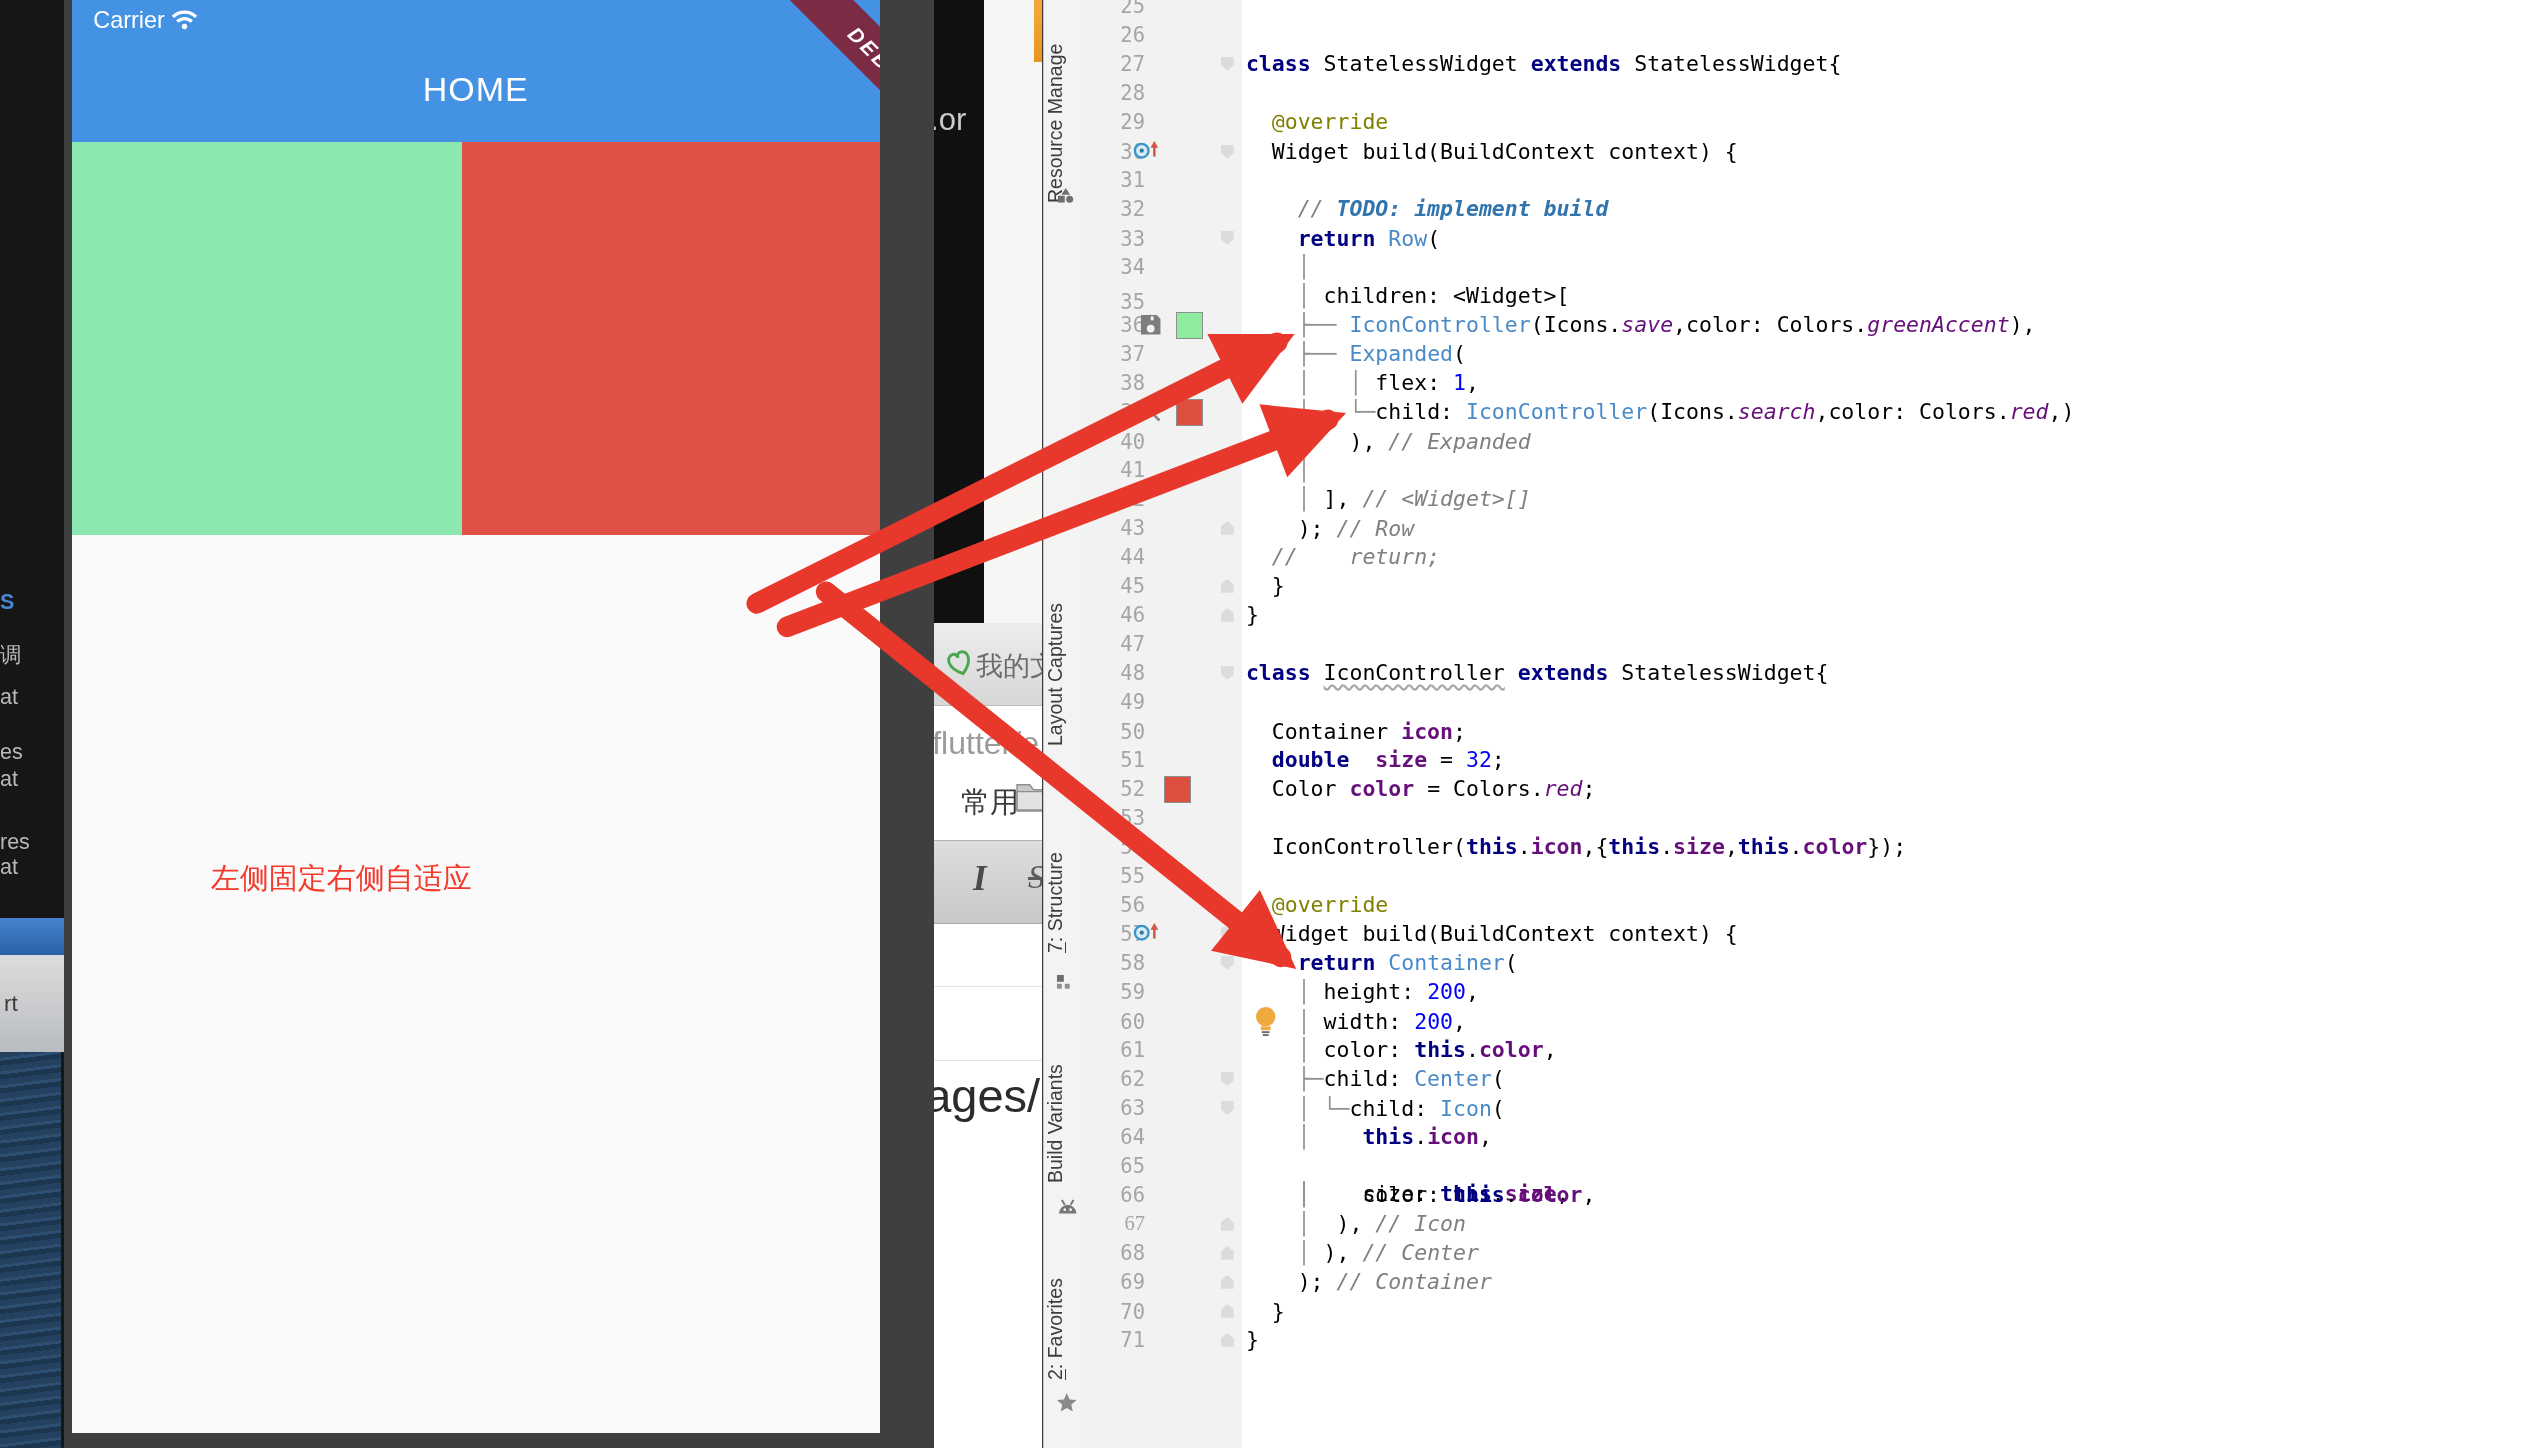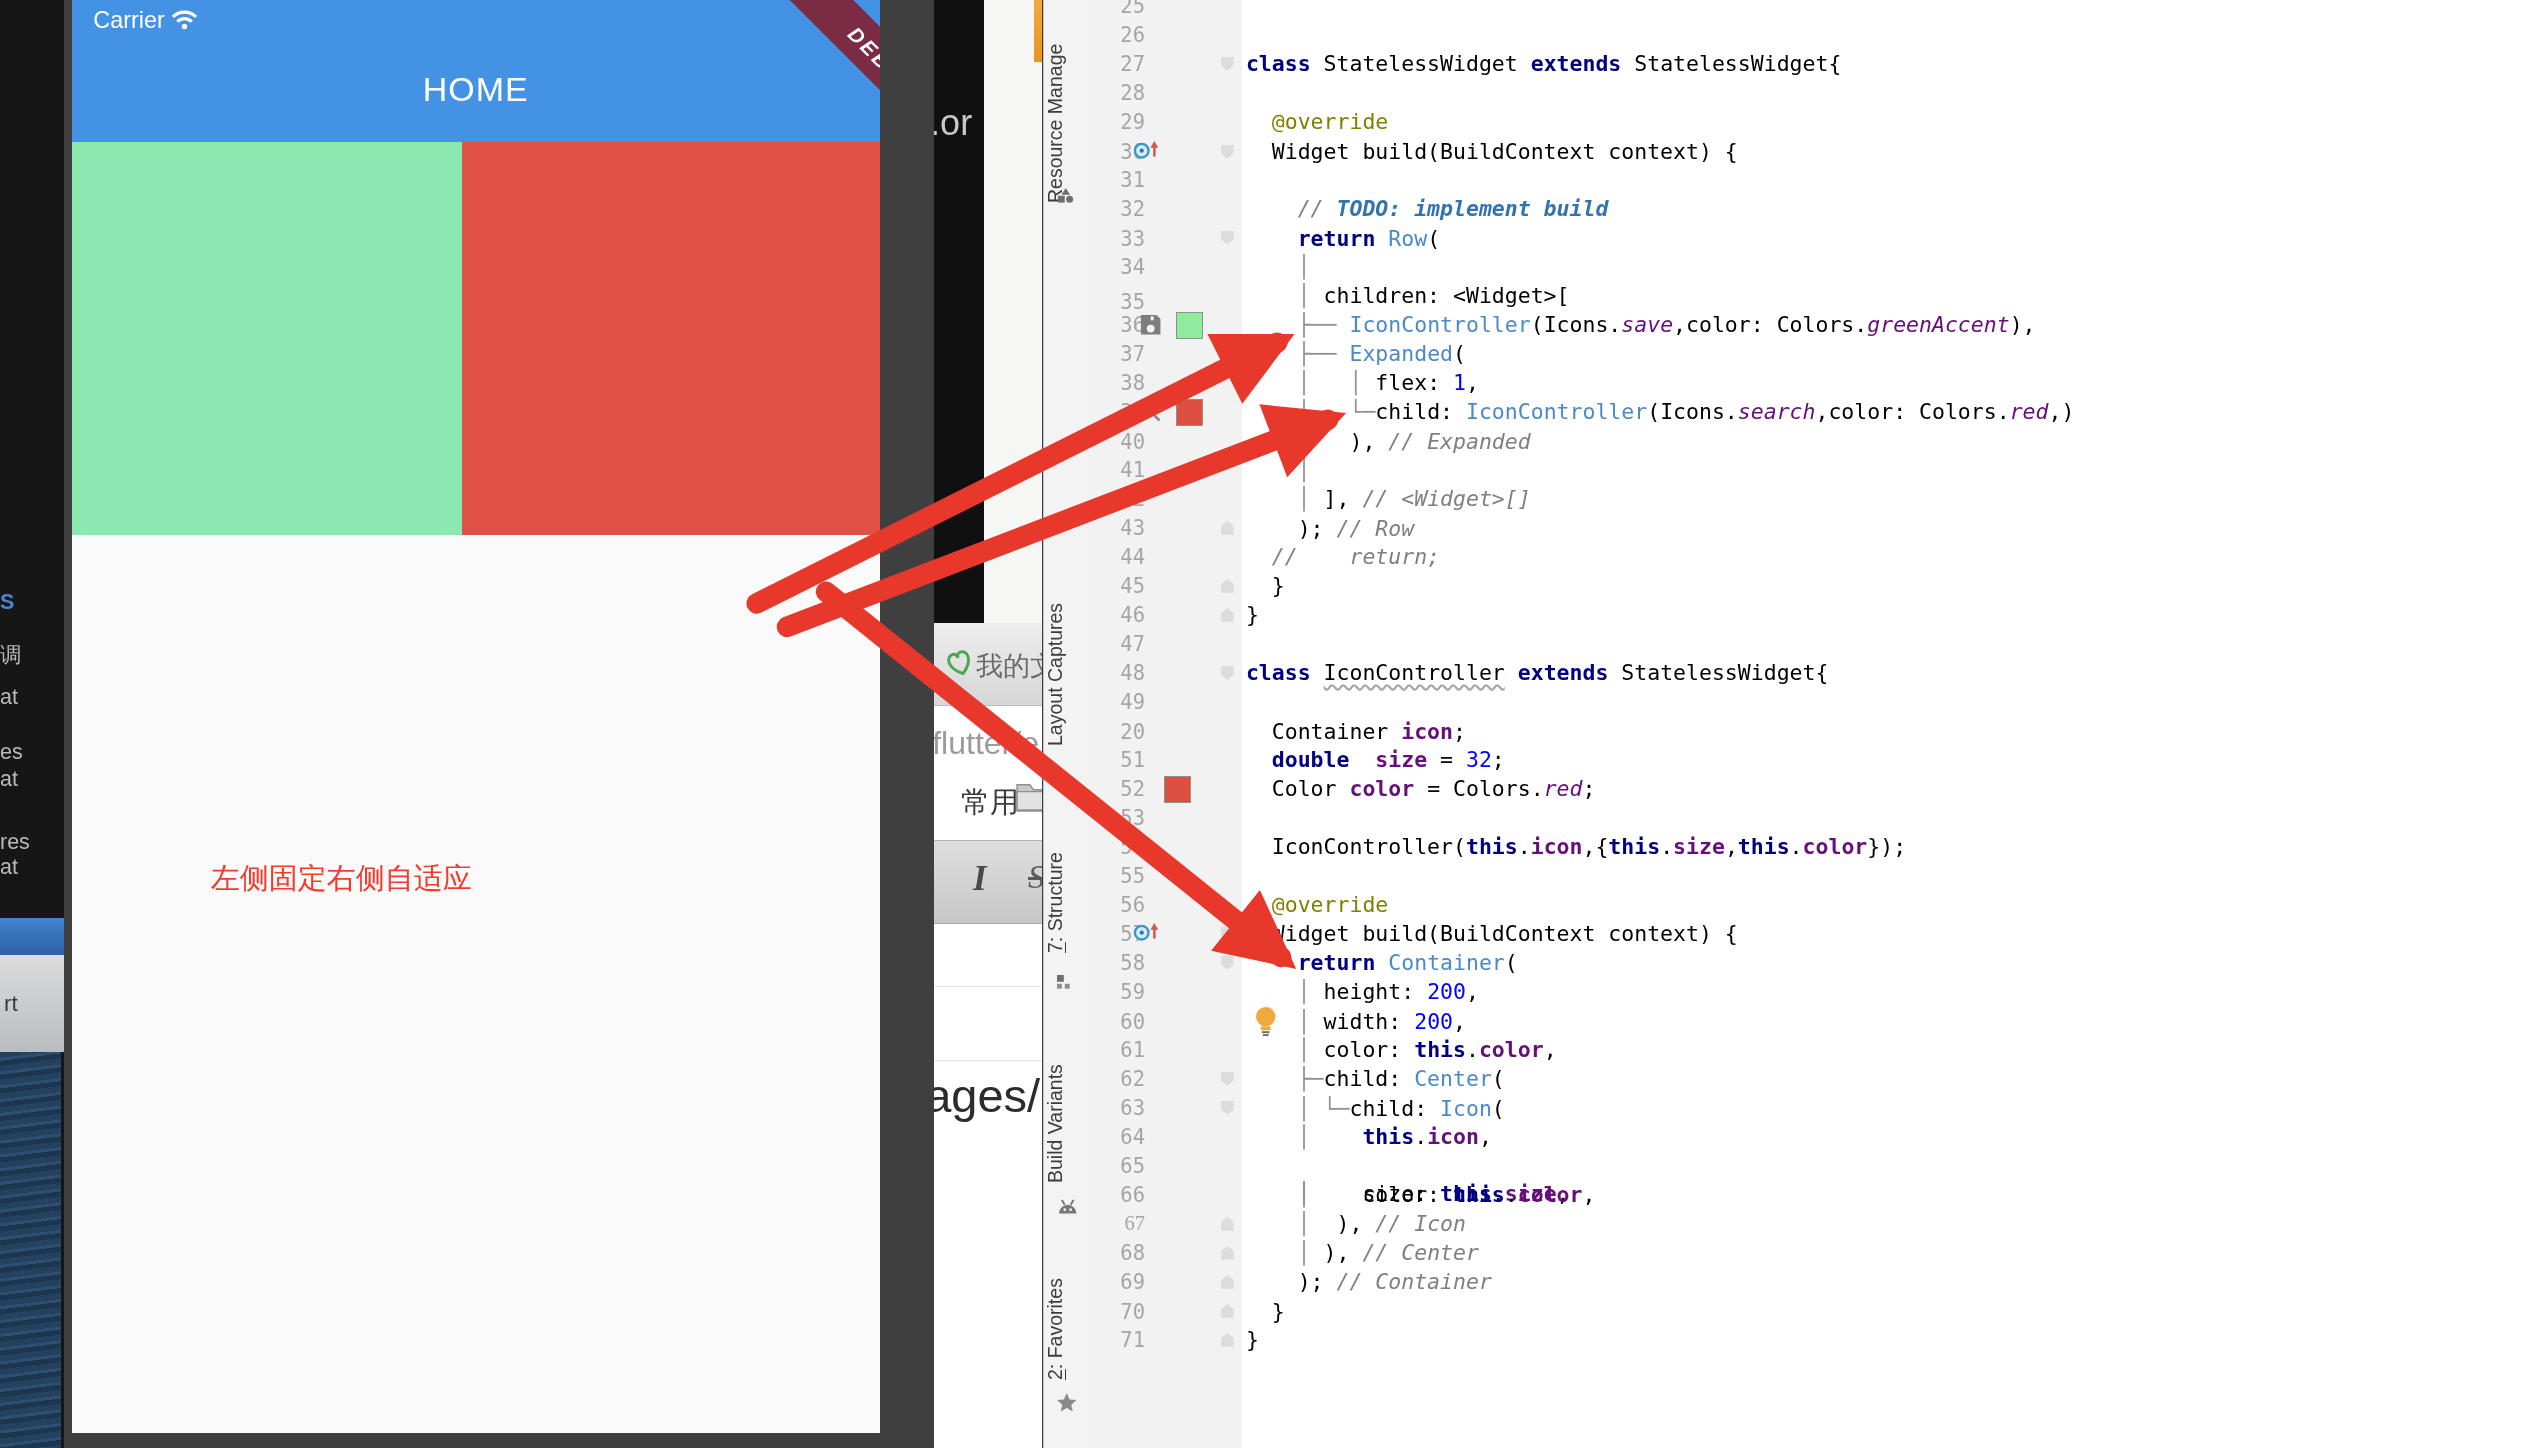--- a/index.html
+++ b/index.html
@@ -27,21 +27,21 @@
   #apptitle{left:0;top:70px;width:808px;text-align:center;color:#fff;font-size:34px;letter-spacing:1px;}
   #debug-ribbon{left:650px;top:39px;width:322px;height:45px;transform:rotate(45deg);
      background:#7c2b45;color:#fff;font-size:20.5px;font-weight:bold;font-style:italic;
      text-align:center;line-height:45px;letter-spacing:2.9px;}
   #greenbox,#redbox{top:142px;height:393px;}
   #bodytext{font-size:29px;white-space:nowrap;}
 
   
   #mid{left:934px;top:0;width:108px;height:1449px;overflow:hidden;background:#f6f6f4;}
   #mid-black{left:0;top:0;width:50px;height:625px;background:#101010;}
-  #mid-url{left:-3.9px;top:102px;width:51px;color:#c9c9c9;font-size:36px;}
+  #mid-url{left:-3.9px;top:102px;width:51px;color:#c9c9c9;font-size:31px;}
   #mid-browser{left:50px;top:0;width:59px;height:625px;background:#f6f6f4;}
   #mid-orange{left:50px;top:0;width:59px;height:62px;background:linear-gradient(#f3aa3b,#e8951f);}
   #dlg{left:0;top:623px;width:108px;height:826px;background:#fff;overflow:hidden;}
   #dlg-head{left:0;top:0;width:108px;height:82px;background:linear-gradient(#ededed,#d7d7d7);
             border-bottom:1px solid #bcbcbc;}
   #dlg-title{left:42px;top:25.4px;color:#6b6b6b;font-size:27px;white-space:nowrap;}
   #dlg-path{left:-10.7px;top:102px;color:#9b9b9b;font-size:32px;white-space:nowrap;}
   #dlg-fav{left:27px;top:160px;color:#3c3c3c;font-size:29px;white-space:nowrap;}
   #dlg-toolbar{left:0;top:217px;width:108px;height:82px;background:linear-gradient(#dedede,#c7c7c7);
                border-top:1px solid #b3b3b3;border-bottom:1px solid #a9a9a9;}
@@ -238,21 +238,21 @@
         <div class="fold c" style="top: 521px;"></div>
         <div class="lnum" style="top: 545px;">44</div>
         <div class="lnum" style="top: 574px;">45</div>
         <div class="fold c" style="top: 579px;"></div>
         <div class="lnum" style="top: 603px;">46</div>
         <div class="fold c" style="top: 608px;"></div>
         <div class="lnum" style="top: 632px;">47</div>
         <div class="lnum" style="top: 661px;">48</div>
         <div class="fold o" style="top: 666px;"></div>
         <div class="lnum" style="top: 690px;">49</div>
-        <div class="lnum" style="top: 720px;">20</div>
+        <div class="lnum" style="top: 720px;">50</div>
         <div class="lnum" style="top: 748px;">51</div>
         <div class="lnum" style="top: 777px;">52</div>
         <span class="swatch" style="left: 78px; top: 776px; background: rgb(221, 79, 62);"></span>
         <div class="lnum" style="top: 806px;">53</div>
         <div class="lnum" style="top: 835px;">54</div>
         <div class="lnum" style="top: 864px;">55</div>
         <div class="lnum" style="top: 893px;">56</div>
         <div class="lnum" style="top: 922px;">57</div>
         <div class="fold o" style="top: 927px;"></div>
         <span class="gicon" style="left: 47px; top: 922px;"><svg width="33" height="19.5" viewBox="0 0 34 20">

